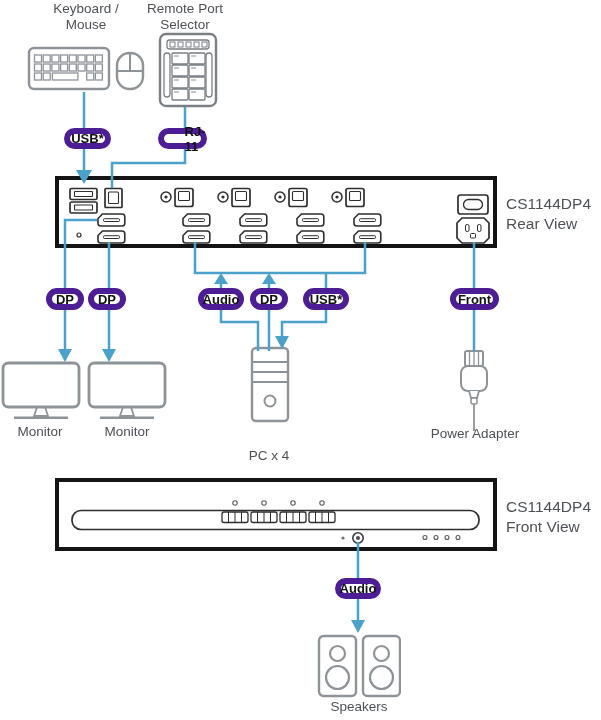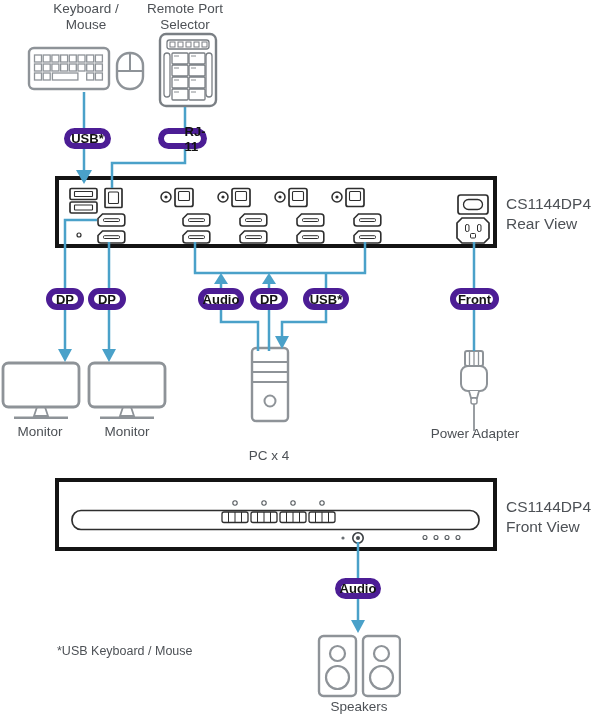--- a/index.html
+++ b/index.html
@@ -331,15 +331,14 @@
   <div class="pill" style="left:64px;top:128px;width:47px;height:21px;">USB*</div>
   <div class="pill" style="left:158px;top:128px;width:49px;height:21px;padding-left:25px;">RJ-11</div>
   <div class="pill" style="left:46px;top:288px;width:38px;height:22px;">DP</div>
   <div class="pill" style="left:88px;top:288px;width:38px;height:22px;">DP</div>
   <div class="pill" style="left:198px;top:288px;width:46px;height:22px;">Audio</div>
   <div class="pill" style="left:250px;top:288px;width:38px;height:22px;">DP</div>
   <div class="pill" style="left:303px;top:288px;width:46px;height:22px;">USB*</div>
   <div class="pill" style="left:450px;top:288px;width:49px;height:22px;">Front</div>
   <div class="pill" style="left:335px;top:578px;width:46px;height:21px;">Audio</div>
 
-  <div class="footnote" style="left:57px;top:644px;">*USB Keyboard / Mouse</div>
 
 </div>
 
 </body></html>

